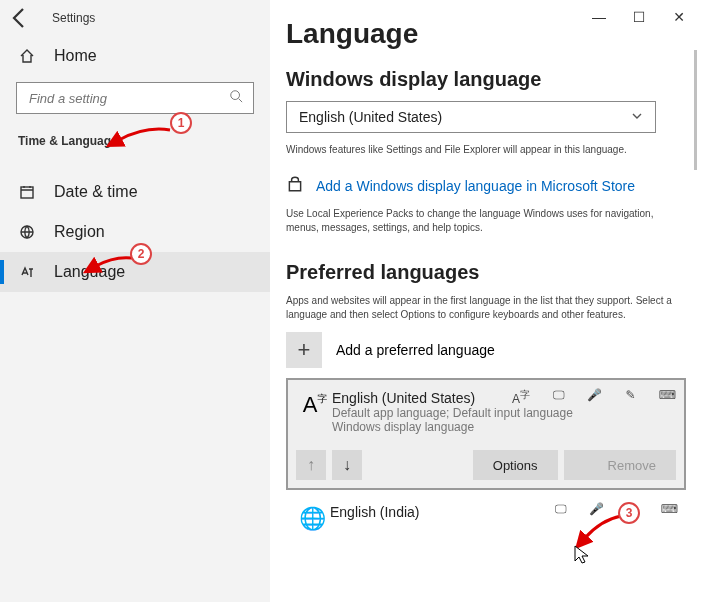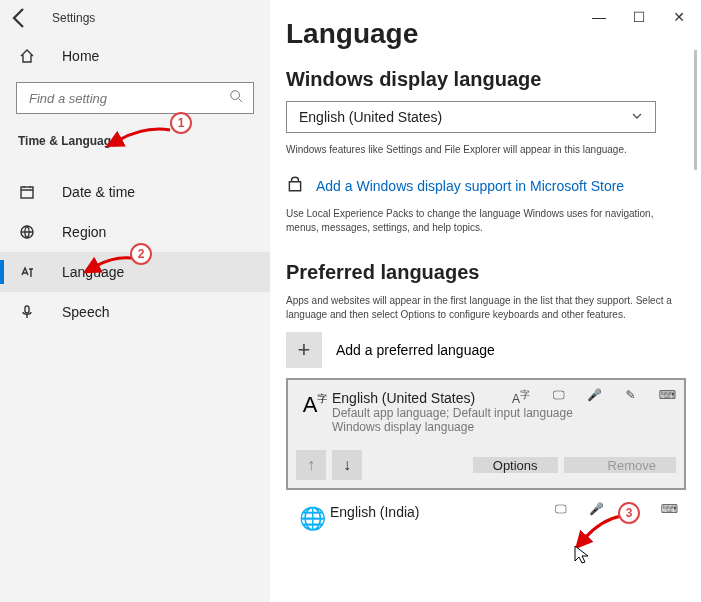--- a/index.html
+++ b/index.html
@@ -4,21 +4,21 @@
 <style>
   * { box-sizing: border-box; font-family: "Segoe UI", -apple-system, sans-serif; }
   body { margin: 0; width: 701px; height: 602px; background: #fff; display: flex; overflow: hidden; position: relative; }
   .sidebar { width: 270px; height: 100%; background: #f3f3f3; padding: 0; position: relative; }
   .main { flex: 1; height: 100%; background: #fff; padding: 0 16px 0 16px; overflow: hidden; position: relative; }
   .titlebar { display: flex; align-items: center; height: 36px; padding: 8px 8px; }
   .back-btn { width: 24px; height: 24px; display:flex; align-items:center; justify-content:center; margin-right:20px; }
   .app-title { font-size: 12px; color: #333; }
   .winctrls { position: absolute; top: 2px; right: 2px; display: flex; z-index: 5; }
   .winctrls div { width: 40px; height: 30px; display:flex; align-items:center; justify-content:center; font-size:14px; color:#333; }
-  .nav-item { display: flex; align-items: center; height: 40px; padding: 0 18px; font-size: 14px; color: #222; cursor: pointer; position: relative; gap: 8px; }
+  .nav-item { display: flex; align-items: center; height: 40px; padding: 0 18px; font-size: 16px; color: #222; cursor: pointer; position: relative; }
   .nav-item.selected::before { content:""; position:absolute; left:0; top:8px; bottom:8px; width:4px; background:#0078d7; }
   .nav-item.selected { background:#e5e5e5; }
   .nav-icon { width: 18px; height:18px; margin-right: 18px; display:flex; align-items:center; justify-content:center; }
   .nav-icon svg { width:16px; height:16px; stroke:#333; fill:none; stroke-width:1.4; }
   .searchbox { margin: 6px 16px 10px 16px; height: 32px; border:1px solid #888; background:#fff; display:flex; align-items:center; padding:0 10px; }
   .searchbox input { flex:1; border:none; outline:none; font-size:13px; font-style:italic; color:#666; background:transparent; }
   .group-label { font-size: 12px; font-weight: 600; color:#333; padding: 10px 18px 4px 18px; text-transform: none; }
   h1 { font-weight: 600; font-size: 28px; margin: 18px 0 18px 0; color:#222; }
   h2 { font-weight: 600; font-size: 20px; margin: 8px 0 10px 0; color:#222; }
   .dropdown { border:1px solid #888; height:32px; display:flex; align-items:center; padding:0 12px; font-size:14px; color:#222; justify-content:space-between; width: 370px; margin-bottom:10px; }
@@ -31,21 +31,21 @@
   .lang-card { border:2px solid #999; background:#efefef; margin-top:10px; padding:0; width: 400px; position:relative; }
   .lang-top { display:flex; padding:10px 10px 8px 10px; }
   .lang-glyph { width:34px; display:flex; align-items:flex-start; justify-content:center; font-size:22px; padding-top:2px; }
   .lang-info { flex:1; font-size:13px; color:#222; }
   .lang-sub { color:#777; font-size:12px; }
   .lang-icons { position:absolute; top:8px; right:8px; display:flex; gap:23px; }
   .lang-icons span { font-size:12px; color:#444; }
   .lang-actions { display:flex; padding:8px 8px 8px 8px; align-items:center; }
   .movebtn { width:30px; height:30px; background:#d8d8d8; display:flex; align-items:center; justify-content:center; margin-right:6px; color:#888; }
   .spacer { flex:1; }
-  .btn { height:16px; padding: 0 20px; display:flex; align-items:center; font-size:13px; background:#d8d8d8; color:#222; margin-left:6px; }
+  .btn { height:30px; padding: 0 20px; display:flex; align-items:center; font-size:13px; background:#d8d8d8; color:#222; margin-left:6px; }
   .btn.disabled { color:#999;padding-left:44px; }
   .scrollhint { position:absolute; right:4px; top:50px; width:3px; height:120px; background:#c0c0c0; }
   .annot { position:absolute; width:22px; height:22px; border-radius:50%; background:#fff; border:2px solid #d44; color:#d44; font-size:12px; font-weight:bold; display:flex; align-items:center; justify-content:center; z-index:10; }
   .arrow { position:absolute; z-index:9; }
   .arrow svg { overflow:visible; }
   .simple-lang { display:flex; padding: 8px 10px; width:400px; margin-top:6px; position:relative; }
   .simple-lang .lang-icons { top:6px; }
   .cursor { position:absolute; z-index:20; }
 </style>
 </head>
@@ -101,29 +101,20 @@
     <span>Region</span>
   </div>
   <div class="nav-item selected">
     <span class="nav-icon">
         <svg viewBox="0 0 16 16">
           <path d="M3 11 L6 4 L9 11 M4 9 H8 M10 5 H14 M12 5 V13" fill="none"></path>
         </svg>
       </span>
     <span>Language</span>
   </div>
-  <div class="nav-item">
-    <span class="nav-icon">
-        <svg viewBox="0 0 16 16">
-          <rect x="6" y="2" width="4" height="7" rx="2"></rect>
-          <path d="M4 8 C4 11 12 11 12 8 M8 11 V14"></path>
-        </svg>
-      </span>
-    <span>Speech</span>
-  </div>
 </div>
 
 <div class="main">
   <div class="scrollhint"></div>
 
   <h1>Language</h1>
 
   <h2>Windows display language</h2>
 
   <div class="dropdown">
@@ -132,21 +123,21 @@
           <path d="M2 4 L6 8 L10 4" stroke="#555" fill="none" stroke-width="1.4"></path>
         </svg></span>
   </div>
 
   <div class="bodytext">Windows features like Settings and File Explorer will appear in this language.</div>
 
   <div class="link-row">
     <span class="icon"><svg width="18" height="18" viewBox="0 0 16 16">
           <path d="M3 6 H13 V14 H3 Z M5 6 V4 C5 3 6 2 8 2 C10 2 11 3 11 4 V6" stroke="#333" fill="none" stroke-width="1.3"></path>
         </svg></span>
-    <a href="#">Add a Windows display support in Microsoft Store</a>
+    <a href="#">Add a Windows display language in Microsoft Store</a>
   </div>
 
   <div class="bodytext">Use Local Experience Packs to change the language Windows uses for navigation, menus, messages, settings, and help topics.</div>
 
   <h2 style="margin-top:26px">Preferred languages</h2>
   <div class="bodytext">Apps and websites will appear in the first language in the list that they support. Select a language and then select Options to configure keyboards and other features.</div>
 
   <div class="addrow">
     <div class="plusbox">+</div>
     <span style="font-size:14px;">Add a preferred language</span>

